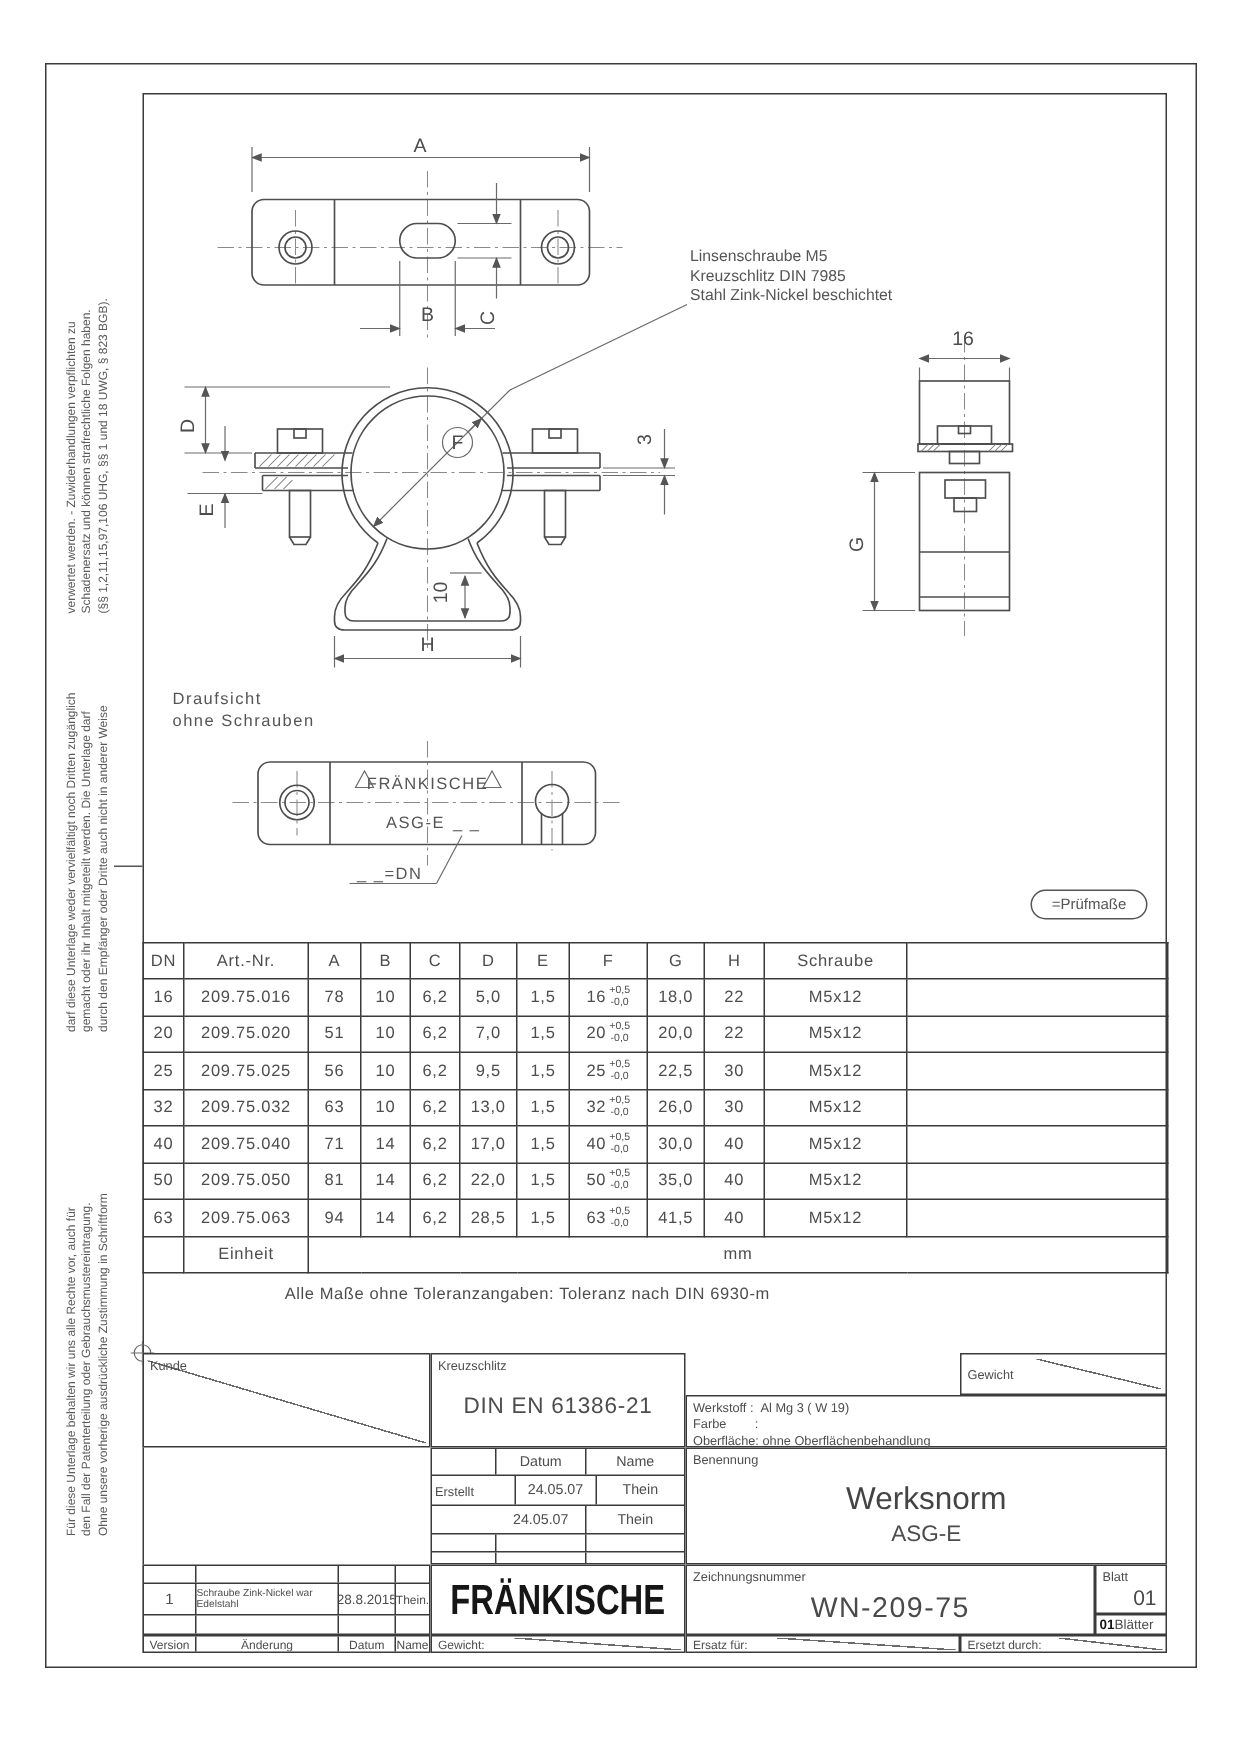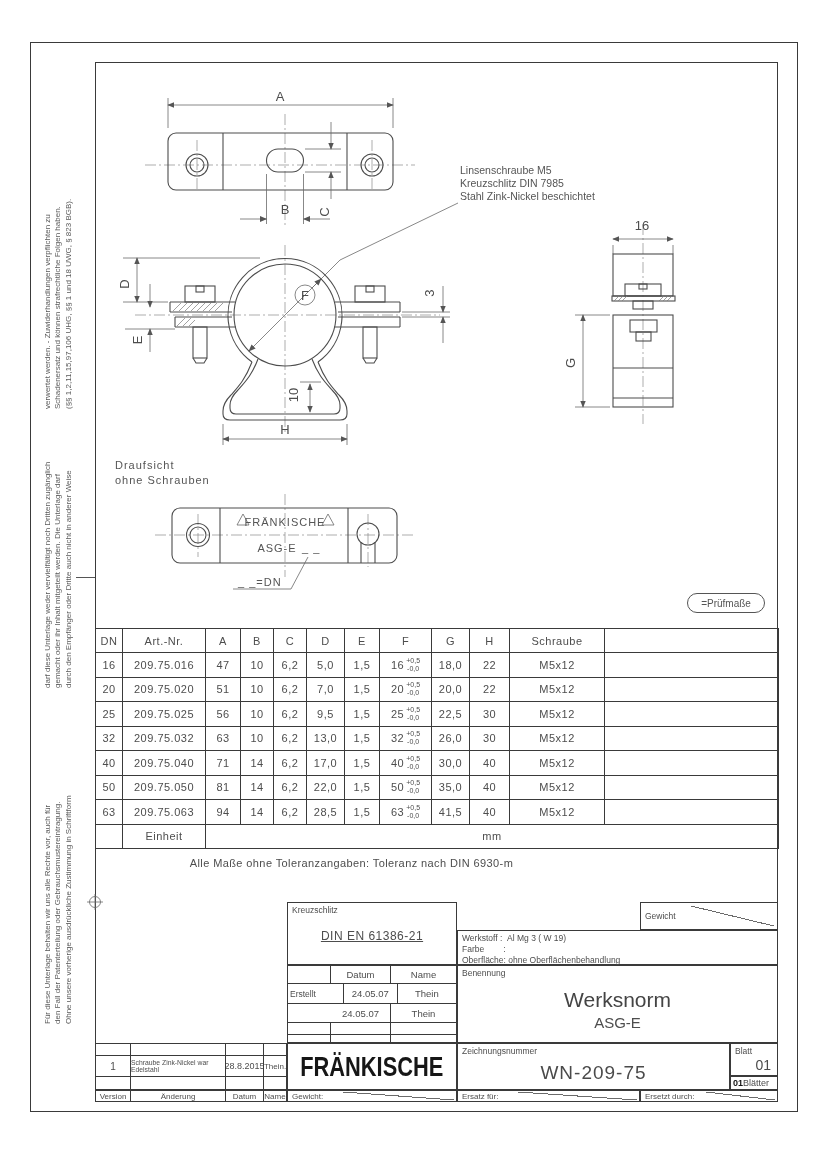--- a/index.html
+++ b/index.html
@@ -307,21 +307,21 @@
         <th>H</th>
         <th>Schraube</th>
         <th></th>
       </tr>
     </thead>
     <tbody>
 
         <tr>
           <td>16</td>
           <td>209.75.016</td>
-          <td>47</td>
+          <td>78</td>
           <td>10</td>
           <td>6,2</td>
           <td>5,0</td>
           <td>1,5</td>
           <td class="fcell"><span class="fv">16</span><span class="tol">
               <span>+0,5</span>
               <span>-0,0</span>
             </span></td>
           <td>18,0</td>
           <td>22</td>
@@ -442,24 +442,28 @@
       <tr>
         <td></td>
         <td>Einheit</td>
         <td colspan="10">mm</td>
       </tr>
     </tfoot>
   </table>
 
   <div class="tol-note">Alle Maße ohne Toleranzangaben: Toleranz nach DIN 6930-m</div>
 
+  <div class="tb" style="left:95px;top:902px;width:192px;height:63px;">
+    <div class="diagline" style="left:2px;top:4px;right:2px;bottom:2px;"></div>
+    <span class="lbl">Kunde</span>
+  </div>
 
   <div class="tb" style="left:287px;top:902px;width:170px;height:63px;">
     <span class="lbl">Kreuzschlitz</span>
-    <div style="margin-top:26px;text-align:center;font-size:12px;letter-spacing:0.5px;text-decoration:underline;">DIN EN 61386-21</div>
+    <div style="margin-top:26px;text-align:center;font-size:15px;letter-spacing:0.5px;">DIN EN 61386-21</div>
   </div>
 
 
   <div class="tb" style="left:640px;top:902px;width:138px;height:28px;">
     <div class="diagline" style="left:50px;top:3px;right:3px;bottom:3px;"></div>
     <span class="lbl" style="top:8px;">Gewicht</span>
   </div>
 
   <div class="tb" style="left:457px;top:930px;width:321px;height:35px;padding:2px 4px;font-size:8.5px;line-height:1.32;">
     <div><span>Werkstoff :</span>&nbsp;&nbsp;<span>Al Mg 3 ( W 19)</span></div>

